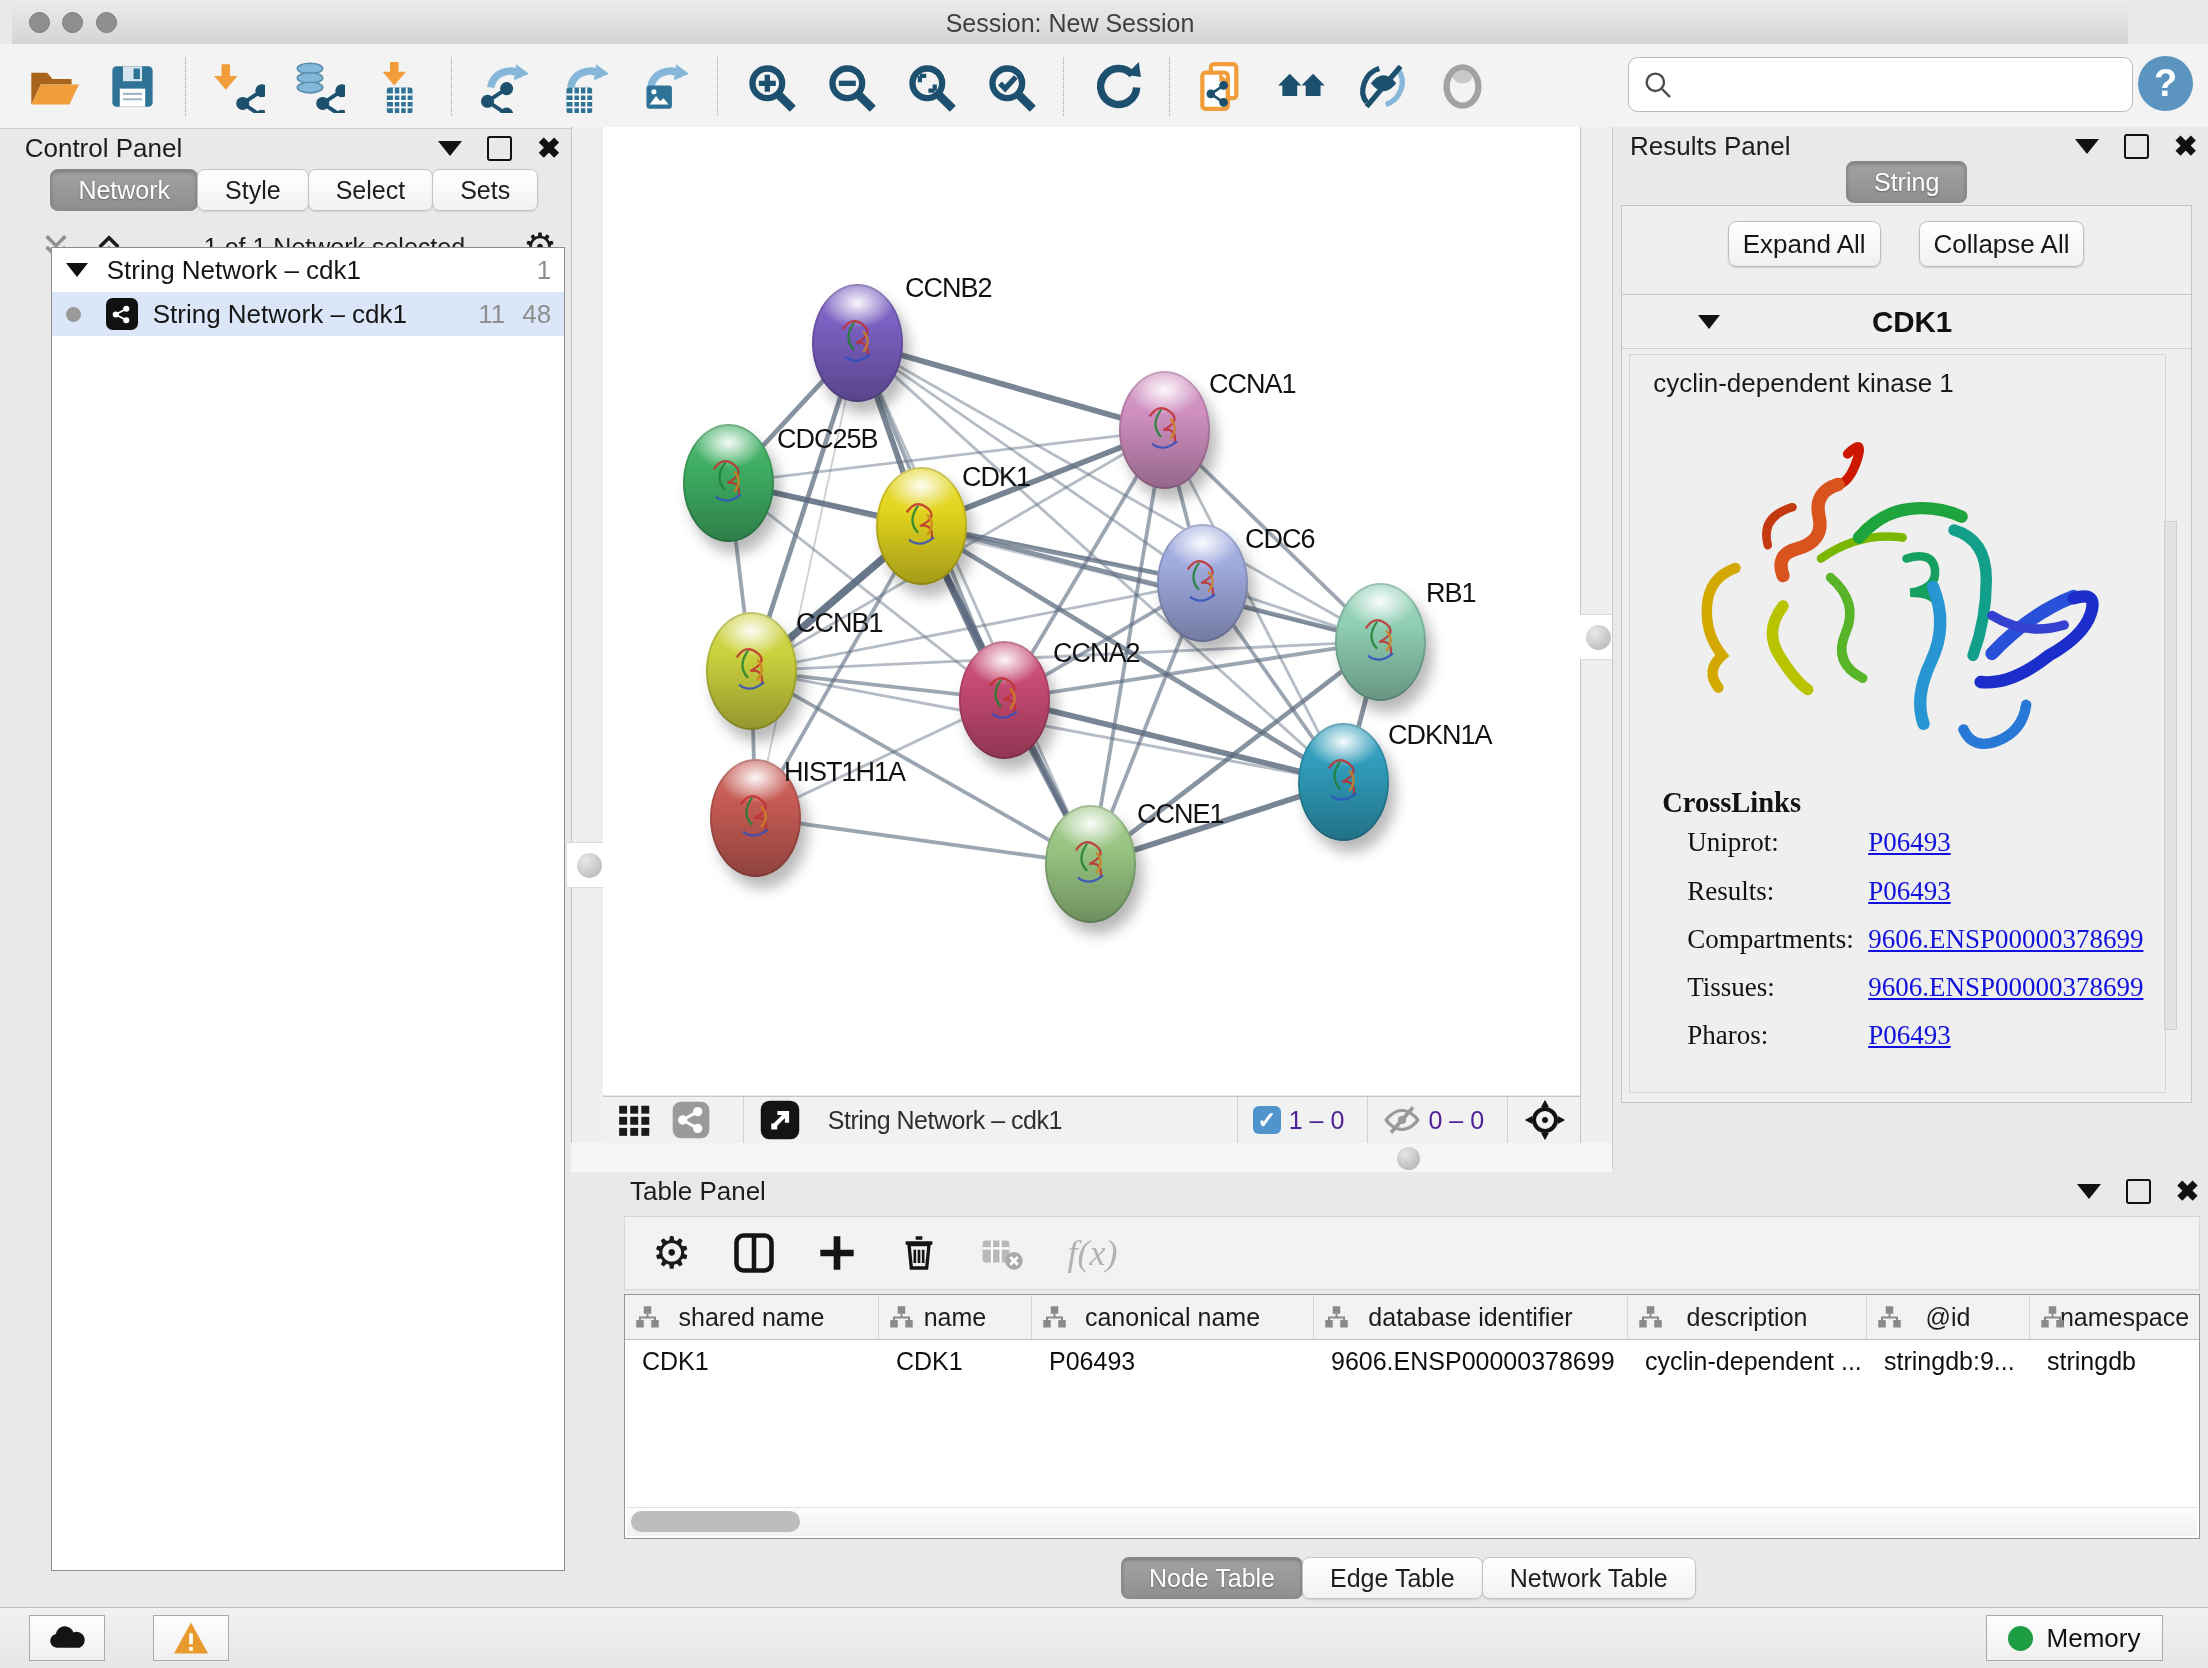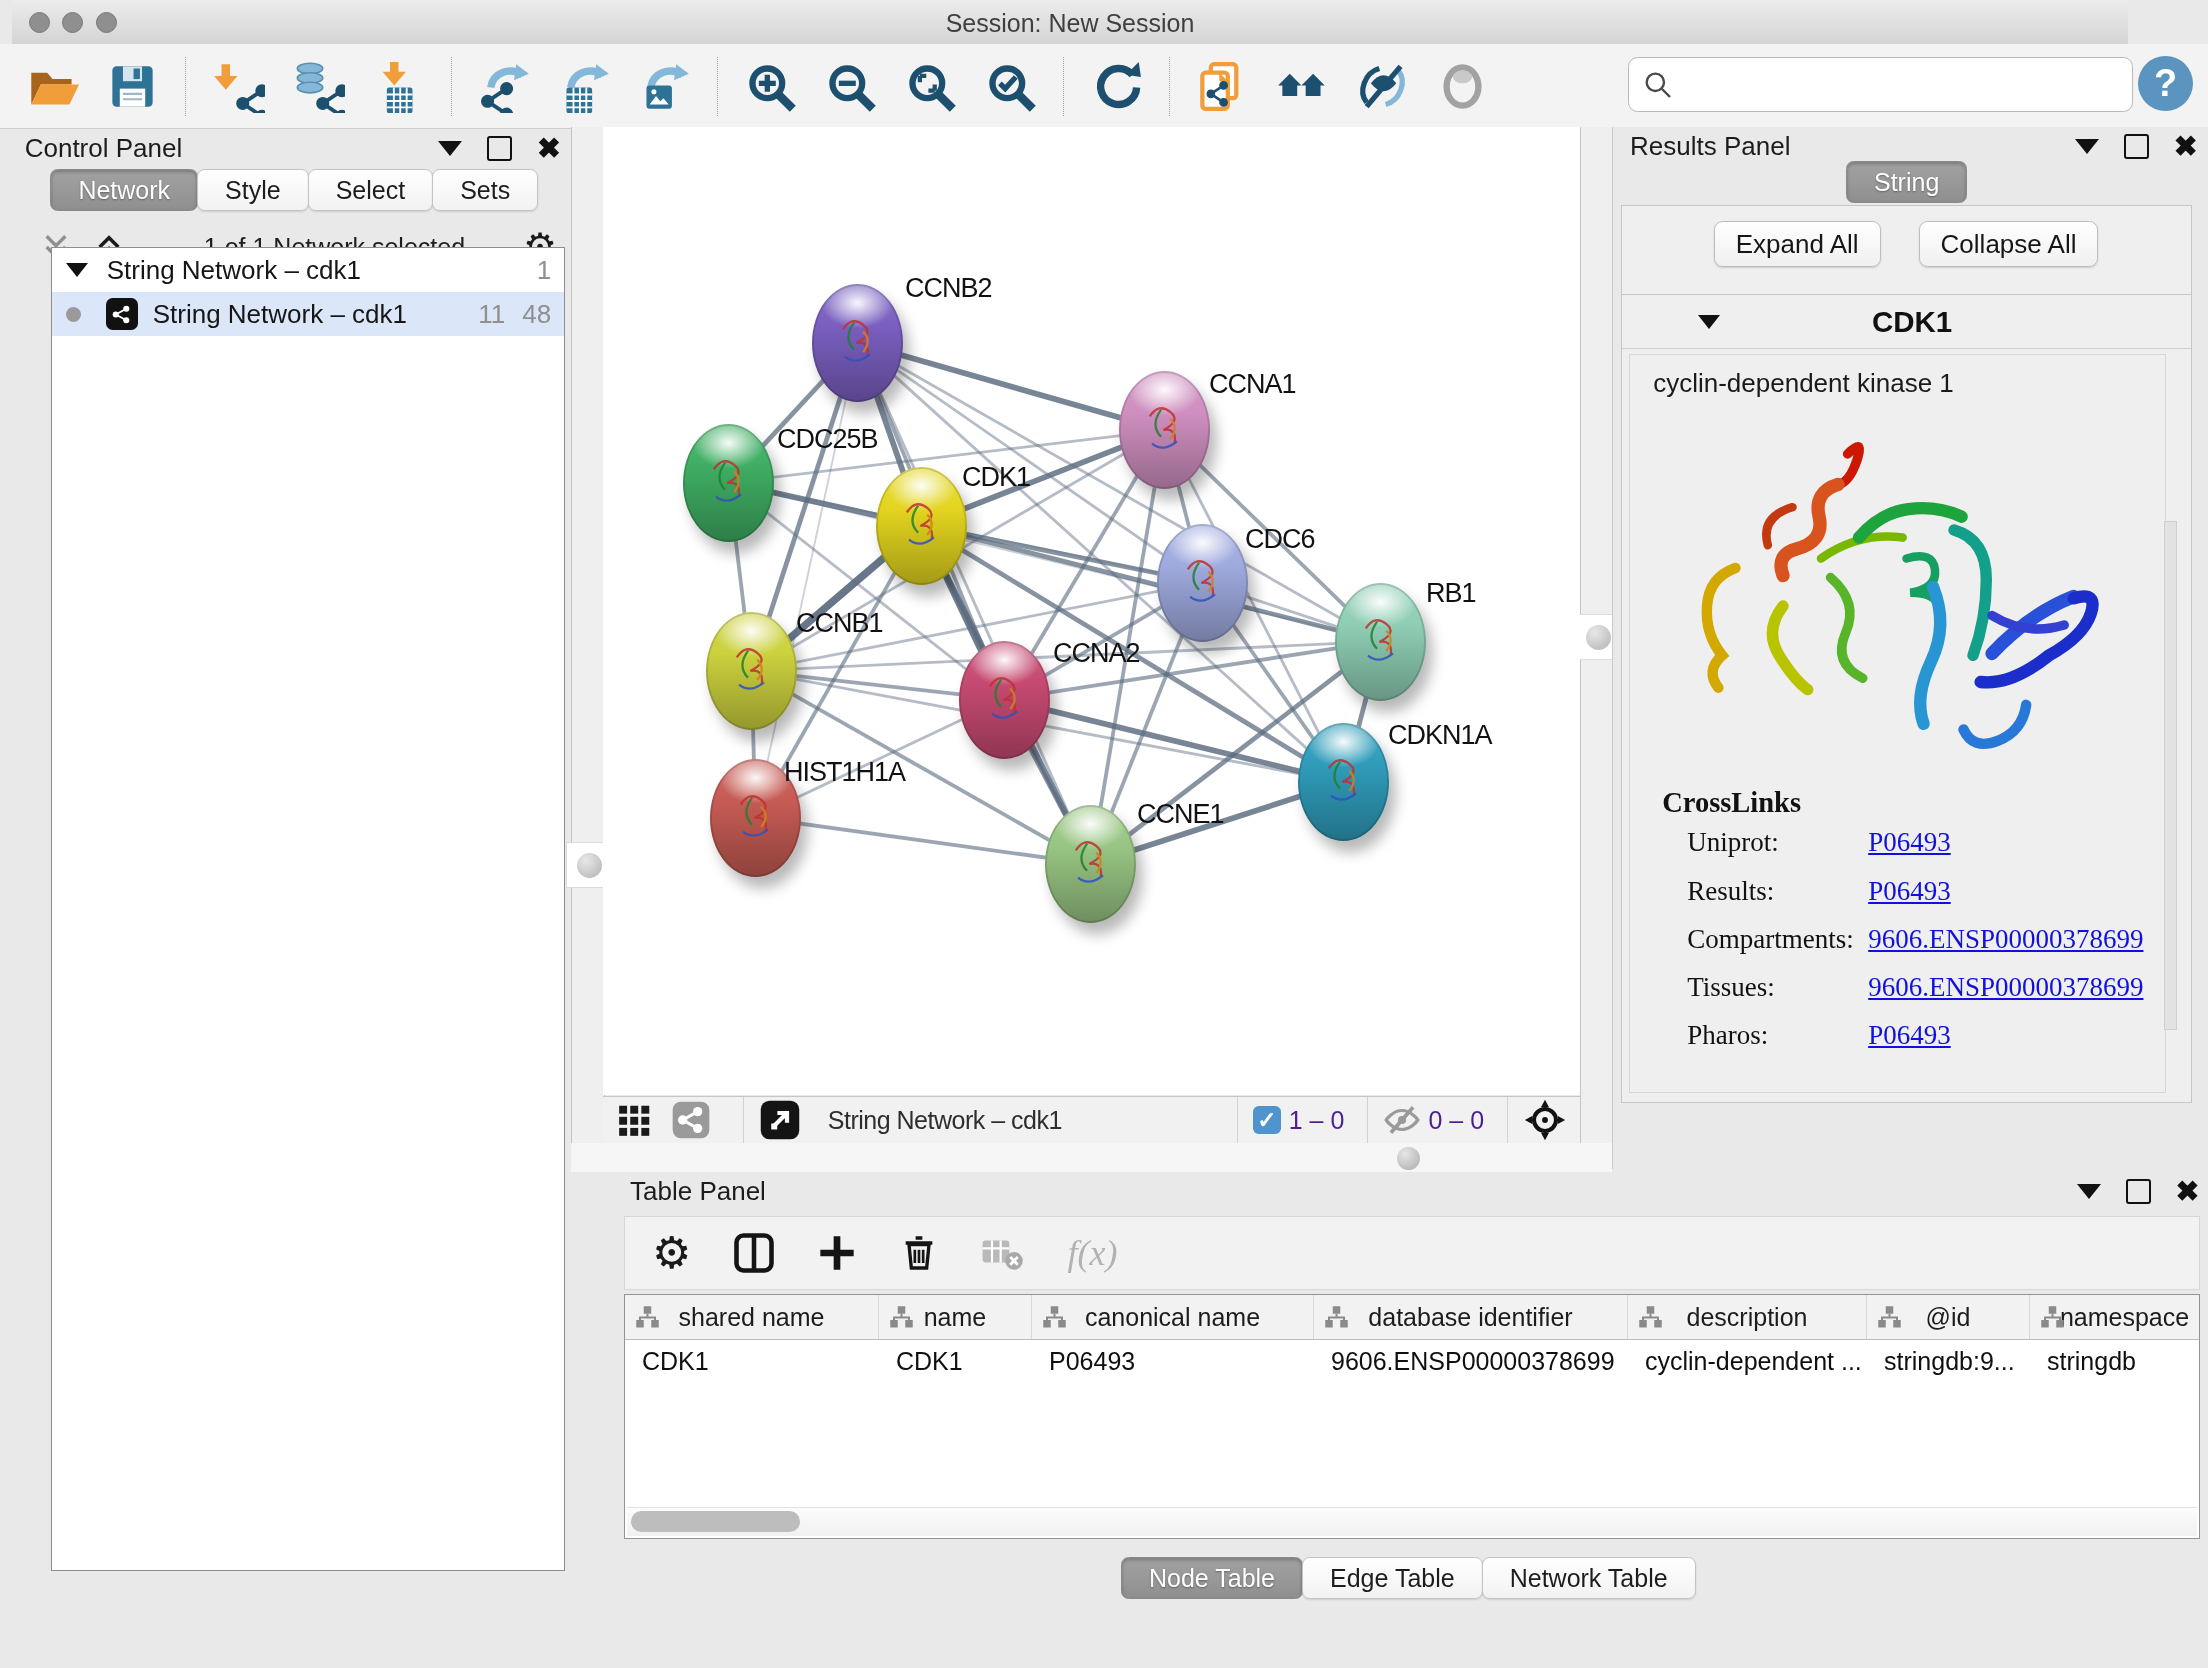--- a/index.html
+++ b/index.html
@@ -91,21 +91,21 @@
   .hsplitter{left:571px;top:1143px;width:1041px;height:28.5px;background:#f6f6f6;border-bottom:1px solid #e0e0e0;}
   .hsplitter .ball{position:absolute;left:826px;top:3.8px;width:23px;height:23px;border-radius:50%;
     background:radial-gradient(circle at 35% 30%,#e6e6e6,#ababab);}
 
   
   .resultspanel{left:1612px;top:127px;width:596px;height:1042px;background:#e9e9e9;border-left:1.9px solid #c9c9c9;}
   .rp-header{position:absolute;left:17px;right:11.4px;top:3.8px;display:flex;align-items:center;}
   .rp-tab{position:absolute;left:234px;top:34px;}
   .rp-box{position:absolute;left:7.6px;top:76px;width:569px;border:1px solid #c6c6c6;background:#efefef;}
   .rp-buttons{height:76px;display:flex;align-items:center;justify-content:center;gap:38px;}
-  .btn{height:44px;padding:0 21px;background:linear-gradient(#ffffff,#f0f0f0);border:1px solid #bdbdbd;
+  .btn{height:44px;padding:0 14px;background:linear-gradient(#ffffff,#f0f0f0);border:1px solid #bdbdbd;
     border-radius:8.6px;font-size:26px;color:#161616;display:flex;align-items:center;box-shadow:0 1px 1.9px rgba(0,0,0,.15);}
   .rp-section{position:absolute;left:7.6px;top:167px;width:569px;height:807px;border:1px solid #c6c6c6;background:#efefef;}
   .rp-entryhead{height:53px;display:flex;align-items:center;border-bottom:1px solid #cdcdcd;}
   .rp-entryhead .tri-down{margin-left:76px;}
   .rp-entryname{flex:1;text-align:center;margin-right:105px;font-size:29.5px;font-weight:bold;color:#111;}
   .rp-inner{position:absolute;left:7.6px;top:59px;right:25px;bottom:9.5px;border:1px solid #d6d6d6;background:#efefef;overflow:hidden;}
   .rp-desc{font-size:26px;color:#1a1a1a;padding:13.3px 0 0 23px;}
   .rp-protein{display:block;margin:17px auto 0;}
   .serif{font-family:"Liberation Serif",serif;}
   .rp-xl-title{font-size:28.5px;font-weight:bold;color:#111;padding:9.5px 0 0 32px;}
@@ -846,14 +846,32 @@
         </div>
     </div>
   </div>
 
   <div class="abs bottomtabs" id="btmTabs">
       <span class="tab active">Node Table</span>
       <span class="tab">Edge Table</span>
       <span class="tab">Network Table</span>
     </div>
 
+  <div class="abs statusbar">
+    <span class="sb-btn">
+      <svg width="42" height="30" viewBox="0 0 30 20">
+          <path d="M8 17a5 5 0 0 1-1-9.9A6.5 6.5 0 0 1 19.6 6 4.5 4.5 0 0 1 24 17z" fill="#141414"></path>
+        </svg>
+    </span>
+    <span class="sb-btn">
+      <svg width="38" height="34" viewBox="0 0 24 22">
+          <path d="M12 1L23 21H1z" fill="#e89a2e"></path>
+          <rect x="10.8" y="8" width="2.4" height="7" fill="#fff"></rect>
+          <rect x="10.8" y="16.8" width="2.4" height="2.4" fill="#fff"></rect>
+        </svg>
+    </span>
+    <span class="sb-memory">
+      <span class="memdot"></span>
+      <span>Memory</span>
+    </span>
+  </div>
 </div>
 
 
 </body></html>

